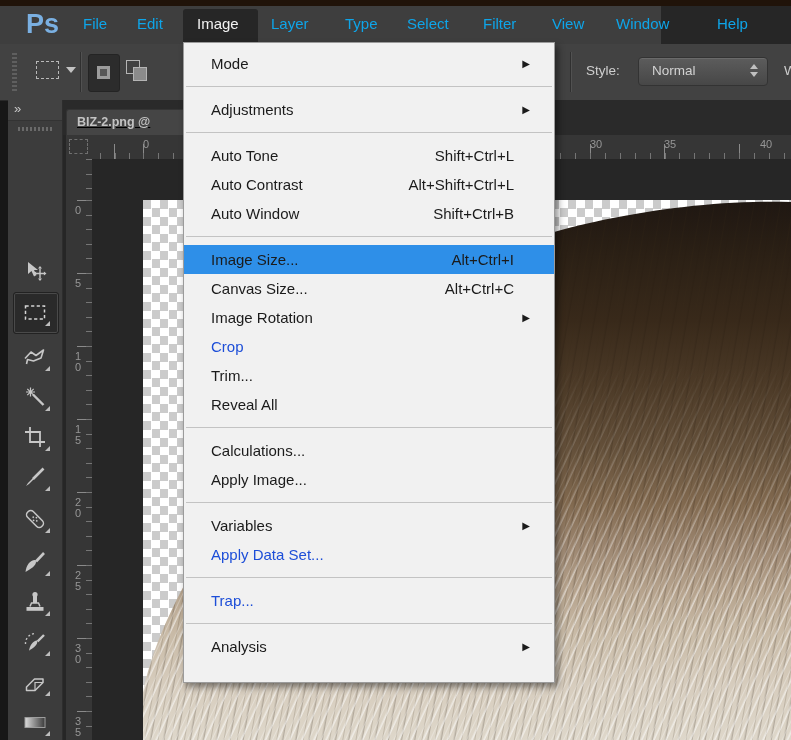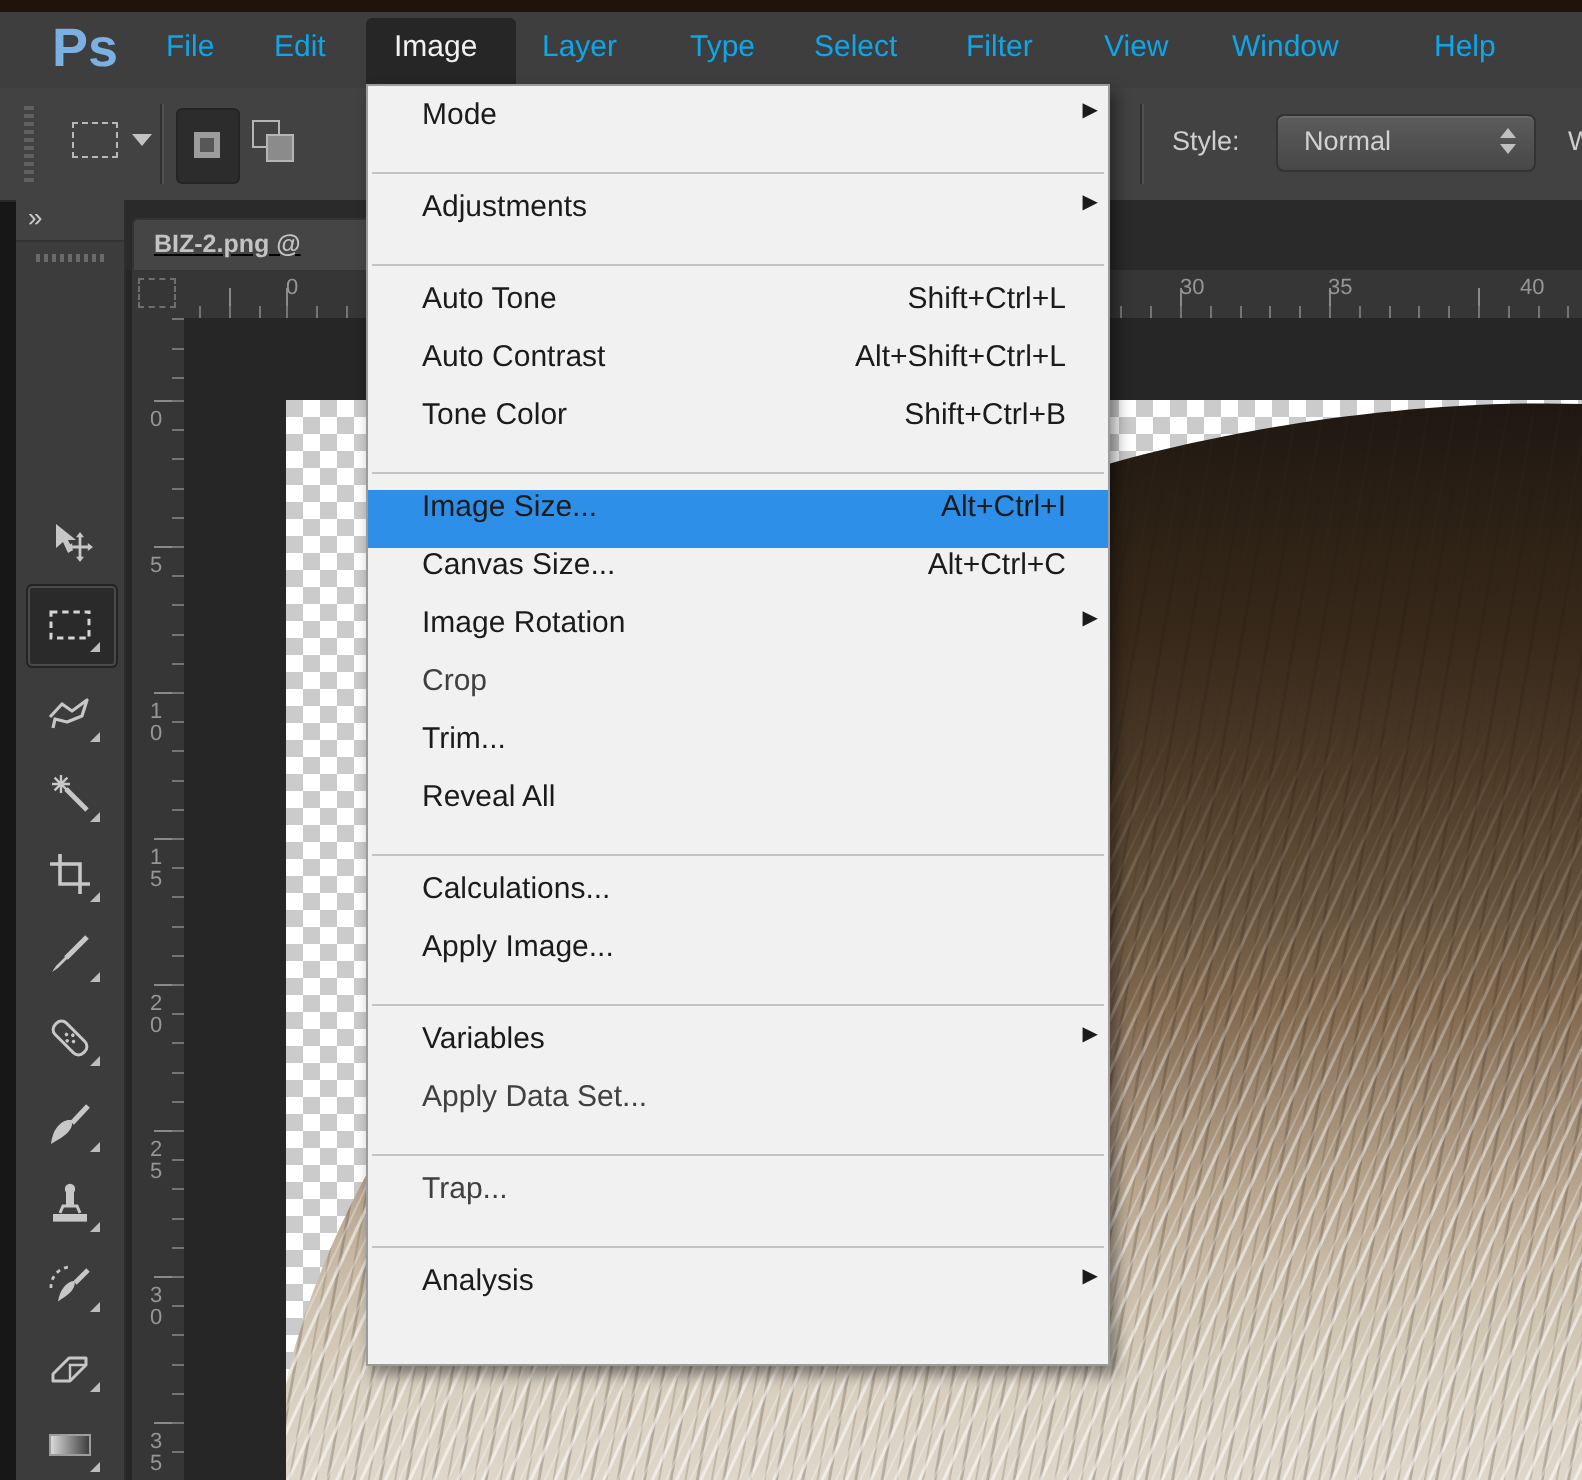--- a/index.html
+++ b/index.html
@@ -2,21 +2,21 @@
 <html><head>
 <meta charset="utf-8">
 <style>
   html,body{margin:0;padding:0;background:#111;}
   #window{position:relative;width:791px;height:740px;overflow:hidden;background:#262626;
     font-family:"Liberation Sans",sans-serif;-webkit-font-smoothing:antialiased;}
   
   .top-edge{position:absolute;left:0;top:0;width:791px;height:6px;background:#201309;}
   .left-edge{position:absolute;left:0;top:6px;width:8px;height:734px;background:#171717;}
   
-  .menubar{position:absolute;left:0;top:6px;width:791px;height:38px;background:#3e3e3e;border-bottom:1px solid #2f2f2f;}
+  .menubar{position:absolute;left:0;top:6px;width:661px;height:38px;background:#3e3e3e;border-bottom:1px solid #2f2f2f;}
   .ps-logo{position:absolute;left:26px;top:3px;font-size:27px;font-weight:bold;color:#7ab0e2;letter-spacing:0;}
   .mb-item{position:absolute;top:9px;font-size:15px;color:#0ea5e9;cursor:default;}
   .mb-active-bg{position:absolute;left:183px;top:3px;width:75px;height:35px;background:#262626;border-radius:3px 3px 0 0;}
   .mb-item.active{color:#f2f2f2;}
   
   .optionsbar{position:absolute;left:0;top:44px;width:791px;height:56px;background:#424242;border-bottom:1px solid #292929;}
   .opt-grip{position:absolute;left:12px;top:9px;width:5px;height:38px;
     background:repeating-linear-gradient(to bottom,#5f5f5f 0 2px,transparent 2px 4px);}
   .opt-marquee{position:absolute;left:36px;top:17px;width:21px;height:16px;border:1px dashed #b9b9b9;}
   .opt-dd-arrow{position:absolute;left:66px;top:23px;width:0;height:0;border-left:5px solid transparent;border-right:5px solid transparent;border-top:6px solid #c3c3c3;}
@@ -64,25 +64,25 @@
   .v-ruler .major{position:absolute;right:0;top:0;height:100%;width:15px;
     background:repeating-linear-gradient(to bottom,#8a8a8a 0 1px,transparent 1px 73px);background-position-y:41px;}
   .v-lab{position:absolute;left:7px;width:10px;font-size:11px;line-height:11px;color:#969696;word-break:break-all;text-align:center;}
   .pasteboard{position:absolute;left:92px;top:159px;width:699px;height:581px;background:#262626;}
   .document{position:absolute;left:143px;top:200px;width:648px;height:540px;
     background:conic-gradient(#ffffff 25%,#cbcbcb 0 50%,#ffffff 0 75%,#cbcbcb 0);background-size:17px 17px;}
   .document svg{position:absolute;left:0;top:0;}
   
   .menu-popup{position:absolute;left:183px;top:42px;width:372px;height:641px;background:#f1f1f1;
     border:1px solid #9b9b9b;box-shadow:3px 4px 7px rgba(0,0,0,.45);box-sizing:border-box;padding-top:6px;z-index:10;}
-  .mi{position:relative;height:29px;display:flex;padding:0 7px 0 27px;font-size:15px;color:#1b1b1b;gap:48px;}
+  .mi{position:relative;height:29px;display:flex;align-items:center;padding:0 26px 0 27px;font-size:15px;color:#1b1b1b;gap:48px;}
   .mi .lab{flex:1;}
   .mi .sc{margin-right:14px;}
   .mi .sub{font-size:10px;color:#1b1b1b;margin-right:-2px;}
-  .mi.disabled{color:#404040;}
+  .mi.disabled{color:#1d4ed8;}
   .mi.selected{background:#2e8fe8;}
   .msep{height:1px;background:#c3c3c3;margin:8px 2px;}
 </style>
 </head>
 <body>
 
 <div id="window">
 
   <div class="top-edge"></div>
   <div class="left-edge"></div>
@@ -326,21 +326,21 @@
     <div class="msep"></div>
     <div class="mi">
       <span class="lab">Auto Tone</span>
         <span class="sc">Shift+Ctrl+L</span>
     </div>
     <div class="mi">
       <span class="lab">Auto Contrast</span>
         <span class="sc">Alt+Shift+Ctrl+L</span>
     </div>
     <div class="mi">
-      <span class="lab">Tone Color</span>
+      <span class="lab">Auto Window</span>
         <span class="sc">Shift+Ctrl+B</span>
     </div>
     <div class="msep"></div>
     <div class="mi selected">
       <span class="lab">Image Size...</span>
         <span class="sc">Alt+Ctrl+I</span>
     </div>
     <div class="mi">
       <span class="lab">Canvas Size...</span>
         <span class="sc">Alt+Ctrl+C</span>

